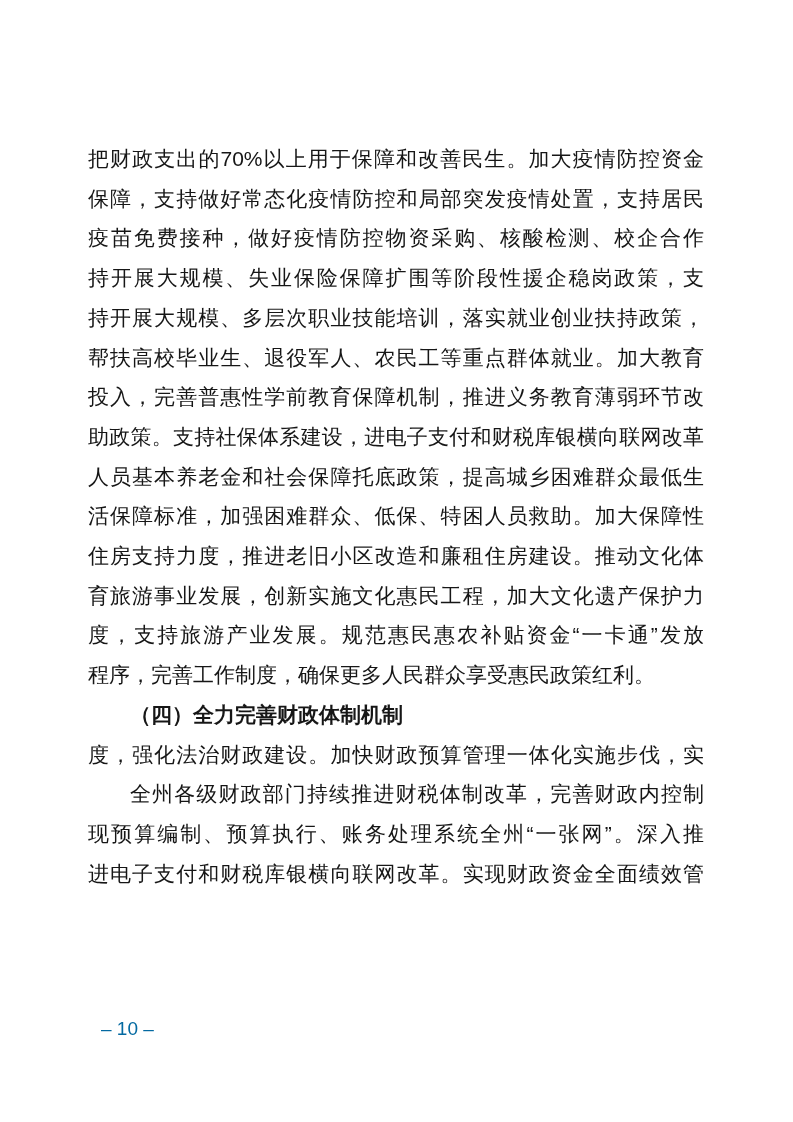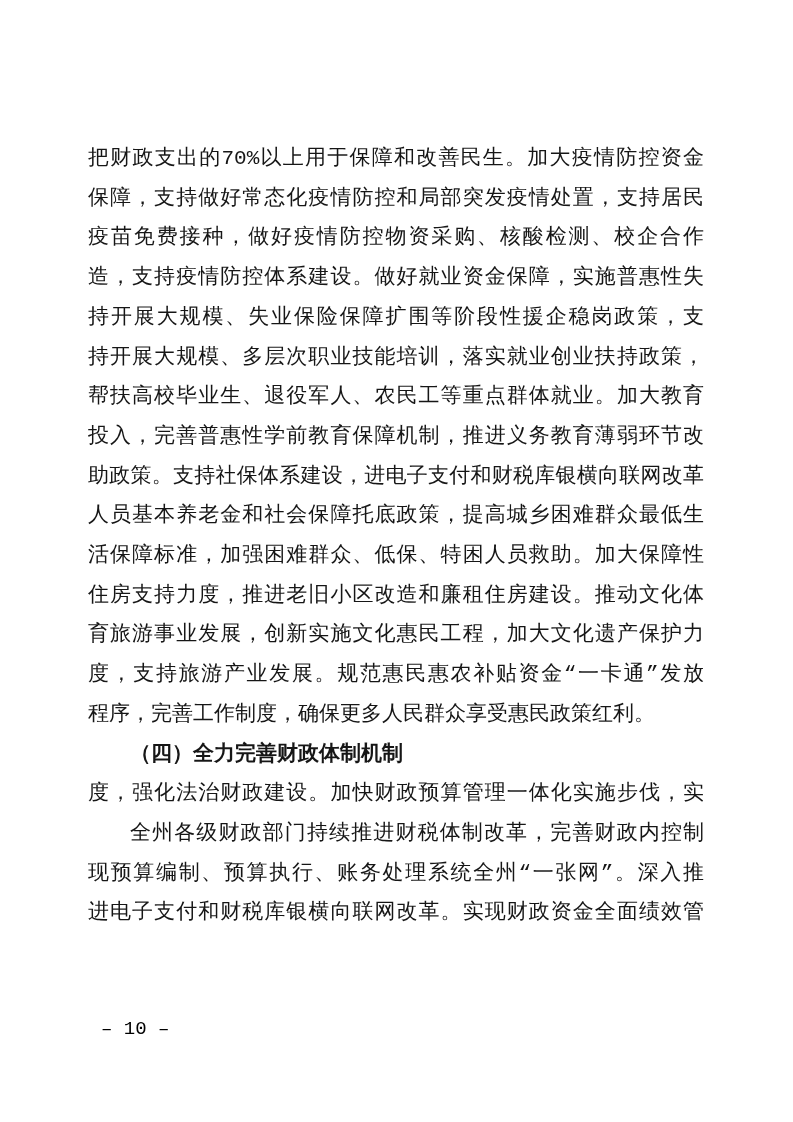--- a/index.html
+++ b/index.html
@@ -5,21 +5,21 @@
   html, body {
     margin: 0;
     padding: 0;
     background: #ffffff;
   }
   .page {
     position: relative;
     width: 718px;
     height: 1122px;
     background: #ffffff;
-    font-family: Liberation Mono, monospace;
+    font-family: Liberation Sans, sans-serif;
     color: #161616;
     overflow: hidden;
   }
   .content {
     position: absolute;
     left: 88px;
     top: 139px;
     width: 616px;
     font-size: 21px;
     line-height: 39.7px;
@@ -38,33 +38,32 @@
     font-weight: bold;
     text-indent: 2em;
     text-align: left;
   }
   .page-number {
     position: absolute;
     left: 101px;
     top: 1016px;
     font-size: 19px;
     line-height: 26px;
-    color: #000000;
+    color: #0369a1;
   }
 </style>
 </head>
 <body>
 
 <div class="page">
   <div class="content">
     <div class="paragraph">
         <div class="line">把财政支出的70%以上用于保障和改善民生。加大疫情防控资金</div>
         <div class="line">保障，支持做好常态化疫情防控和局部突发疫情处置，支持居民</div>
         <div class="line">疫苗免费接种，做好疫情防控物资采购、核酸检测、校企合作</div>
-        <div class="line">造，支持疫情防控体系建设。做好就业资金保障，实施普惠性失</div>
         <div class="line">持开展大规模、失业保险保障扩围等阶段性援企稳岗政策，支</div>
         <div class="line">持开展大规模、多层次职业技能培训，落实就业创业扶持政策，</div>
         <div class="line">帮扶高校毕业生、退役军人、农民工等重点群体就业。加大教育</div>
         <div class="line">投入，完善普惠性学前教育保障机制，推进义务教育薄弱环节改</div>
         <div class="line">助政策。支持社保体系建设，进电子支付和财税库银横向联网改革</div>
         <div class="line">人员基本养老金和社会保障托底政策，提高城乡困难群众最低生</div>
         <div class="line">活保障标准，加强困难群众、低保、特困人员救助。加大保障性</div>
         <div class="line">住房支持力度，推进老旧小区改造和廉租住房建设。推动文化体</div>
         <div class="line">育旅游事业发展，创新实施文化惠民工程，加大文化遗产保护力</div>
         <div class="line">度，支持旅游产业发展。规范惠民惠农补贴资金“一卡通”发放</div>

